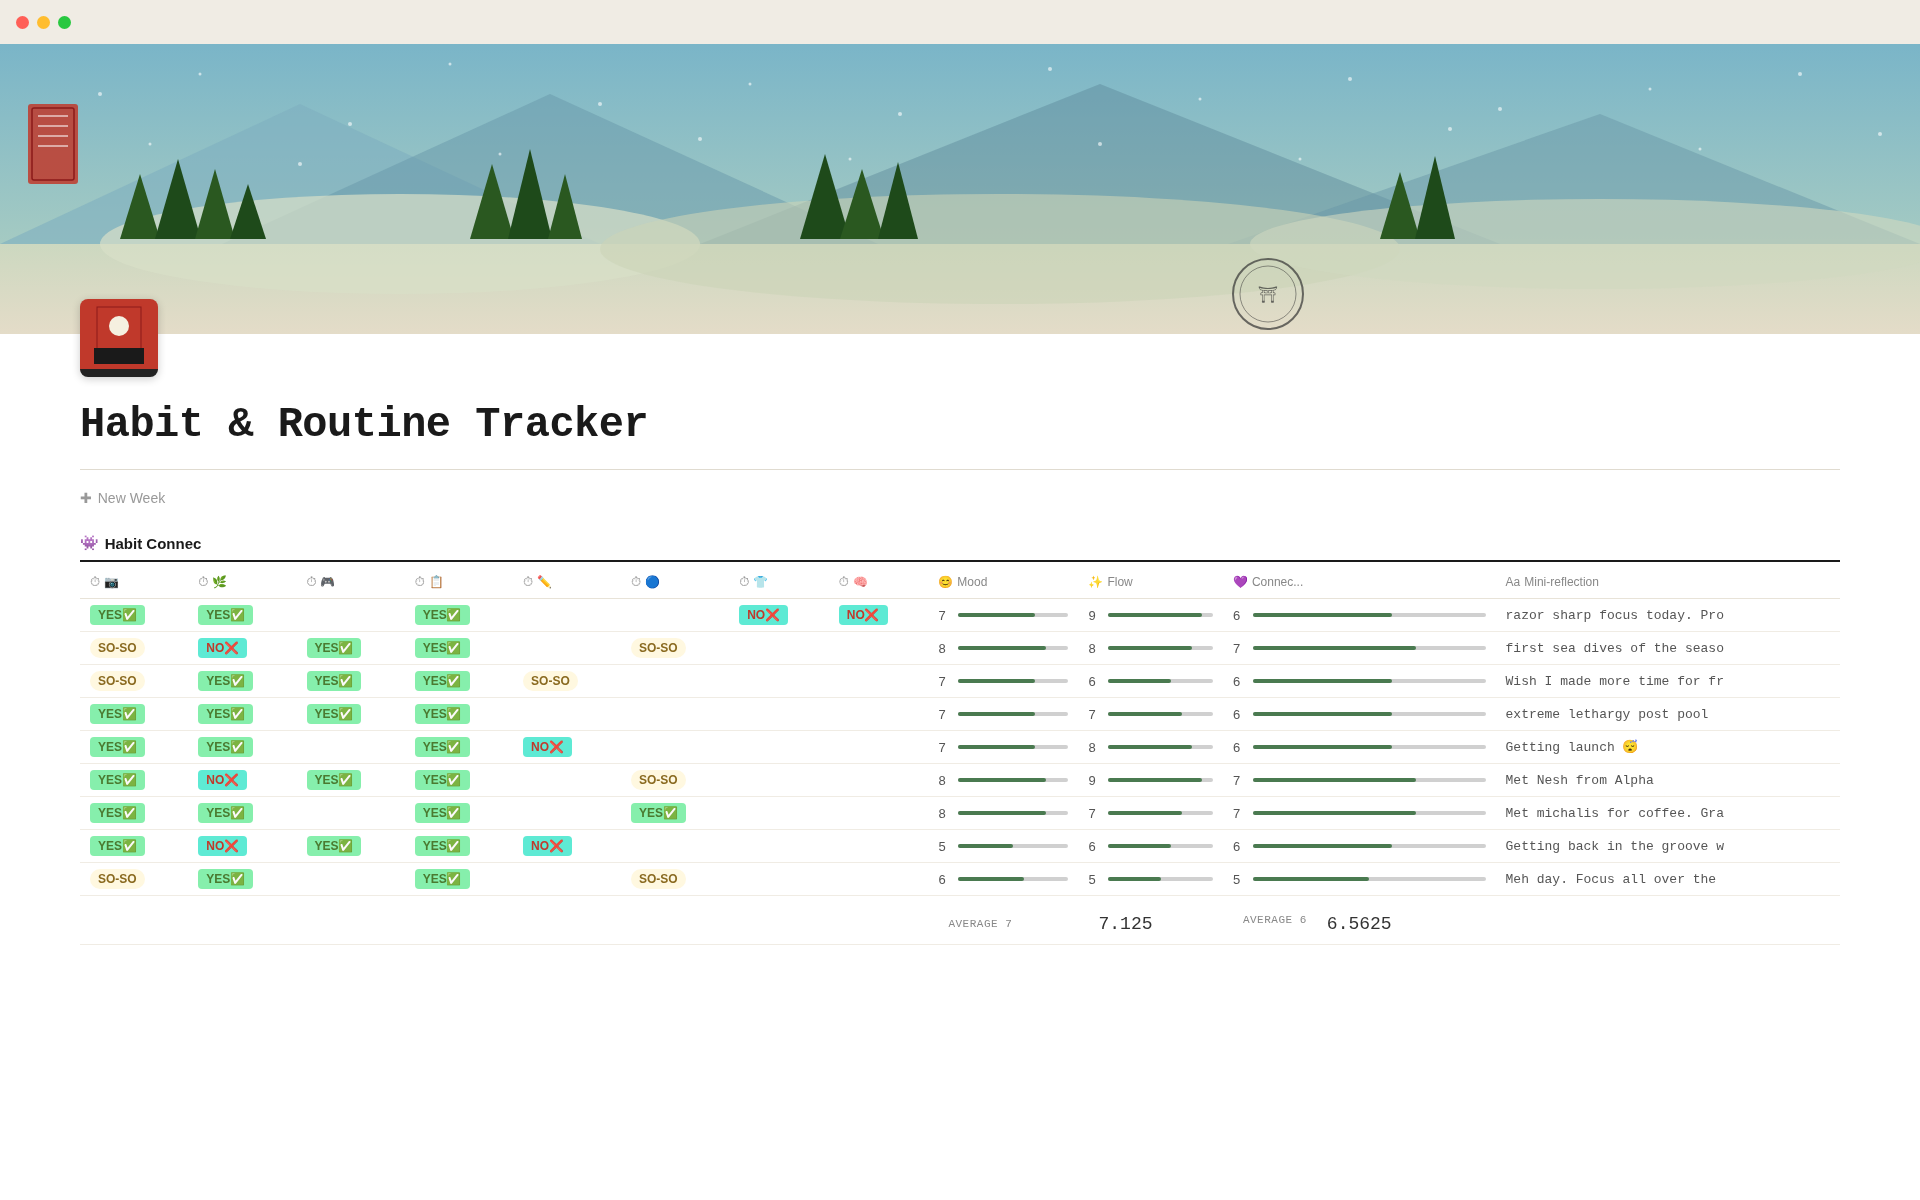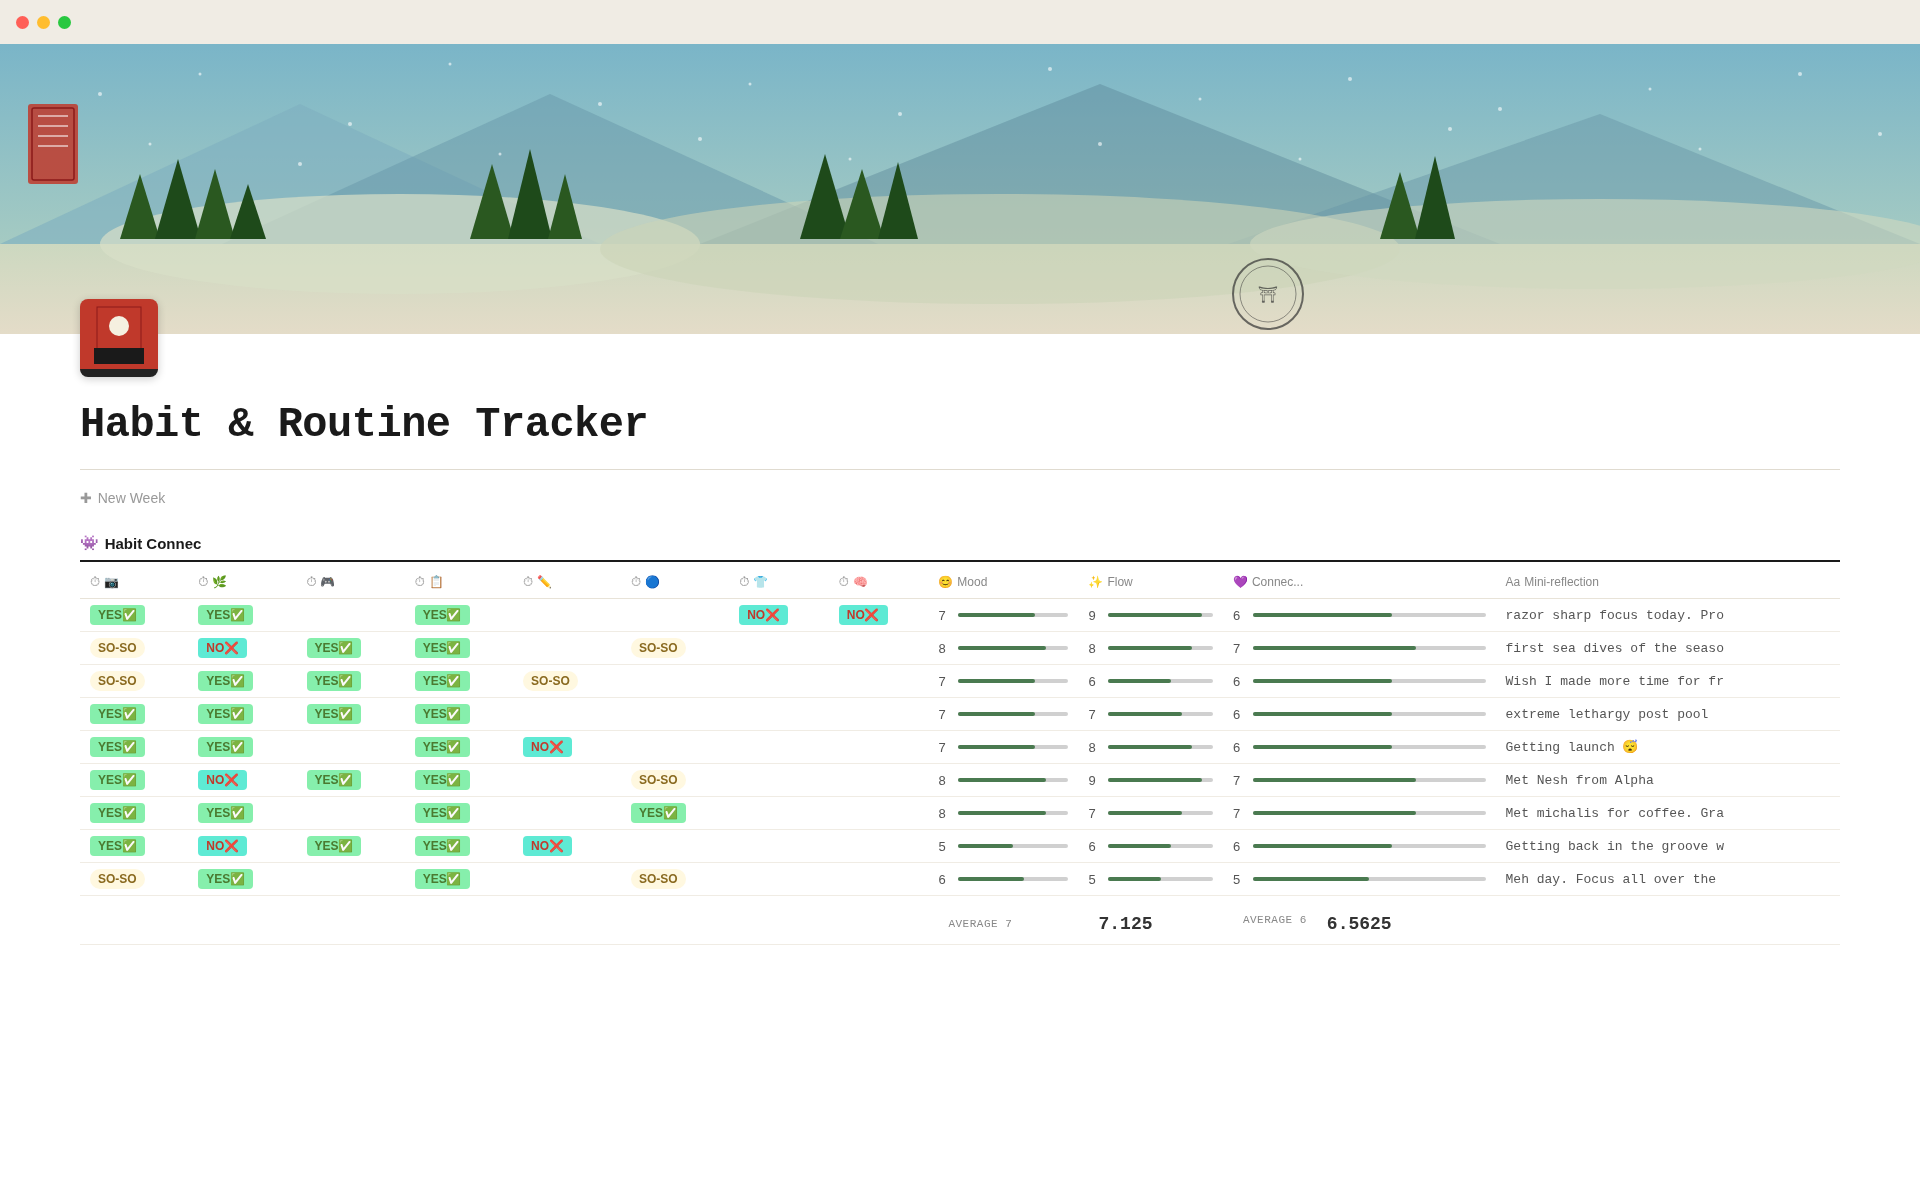--- a/index.html
+++ b/index.html
@@ -214,21 +214,21 @@
       color: #888;
       font-family: 'Courier New', monospace;
     }
     .footer-avg {
       font-size: 11px;
       text-transform: uppercase;
       letter-spacing: 0.5px;
     }
     .footer-avg-value {
       font-size: 18px;
-      font-weight: 700;
+      font-weight: 400;
       color: #333;
     }
 
     .col-icon {
       font-size: 13px;
     }
   </style>
 </head>
 <body>
 

